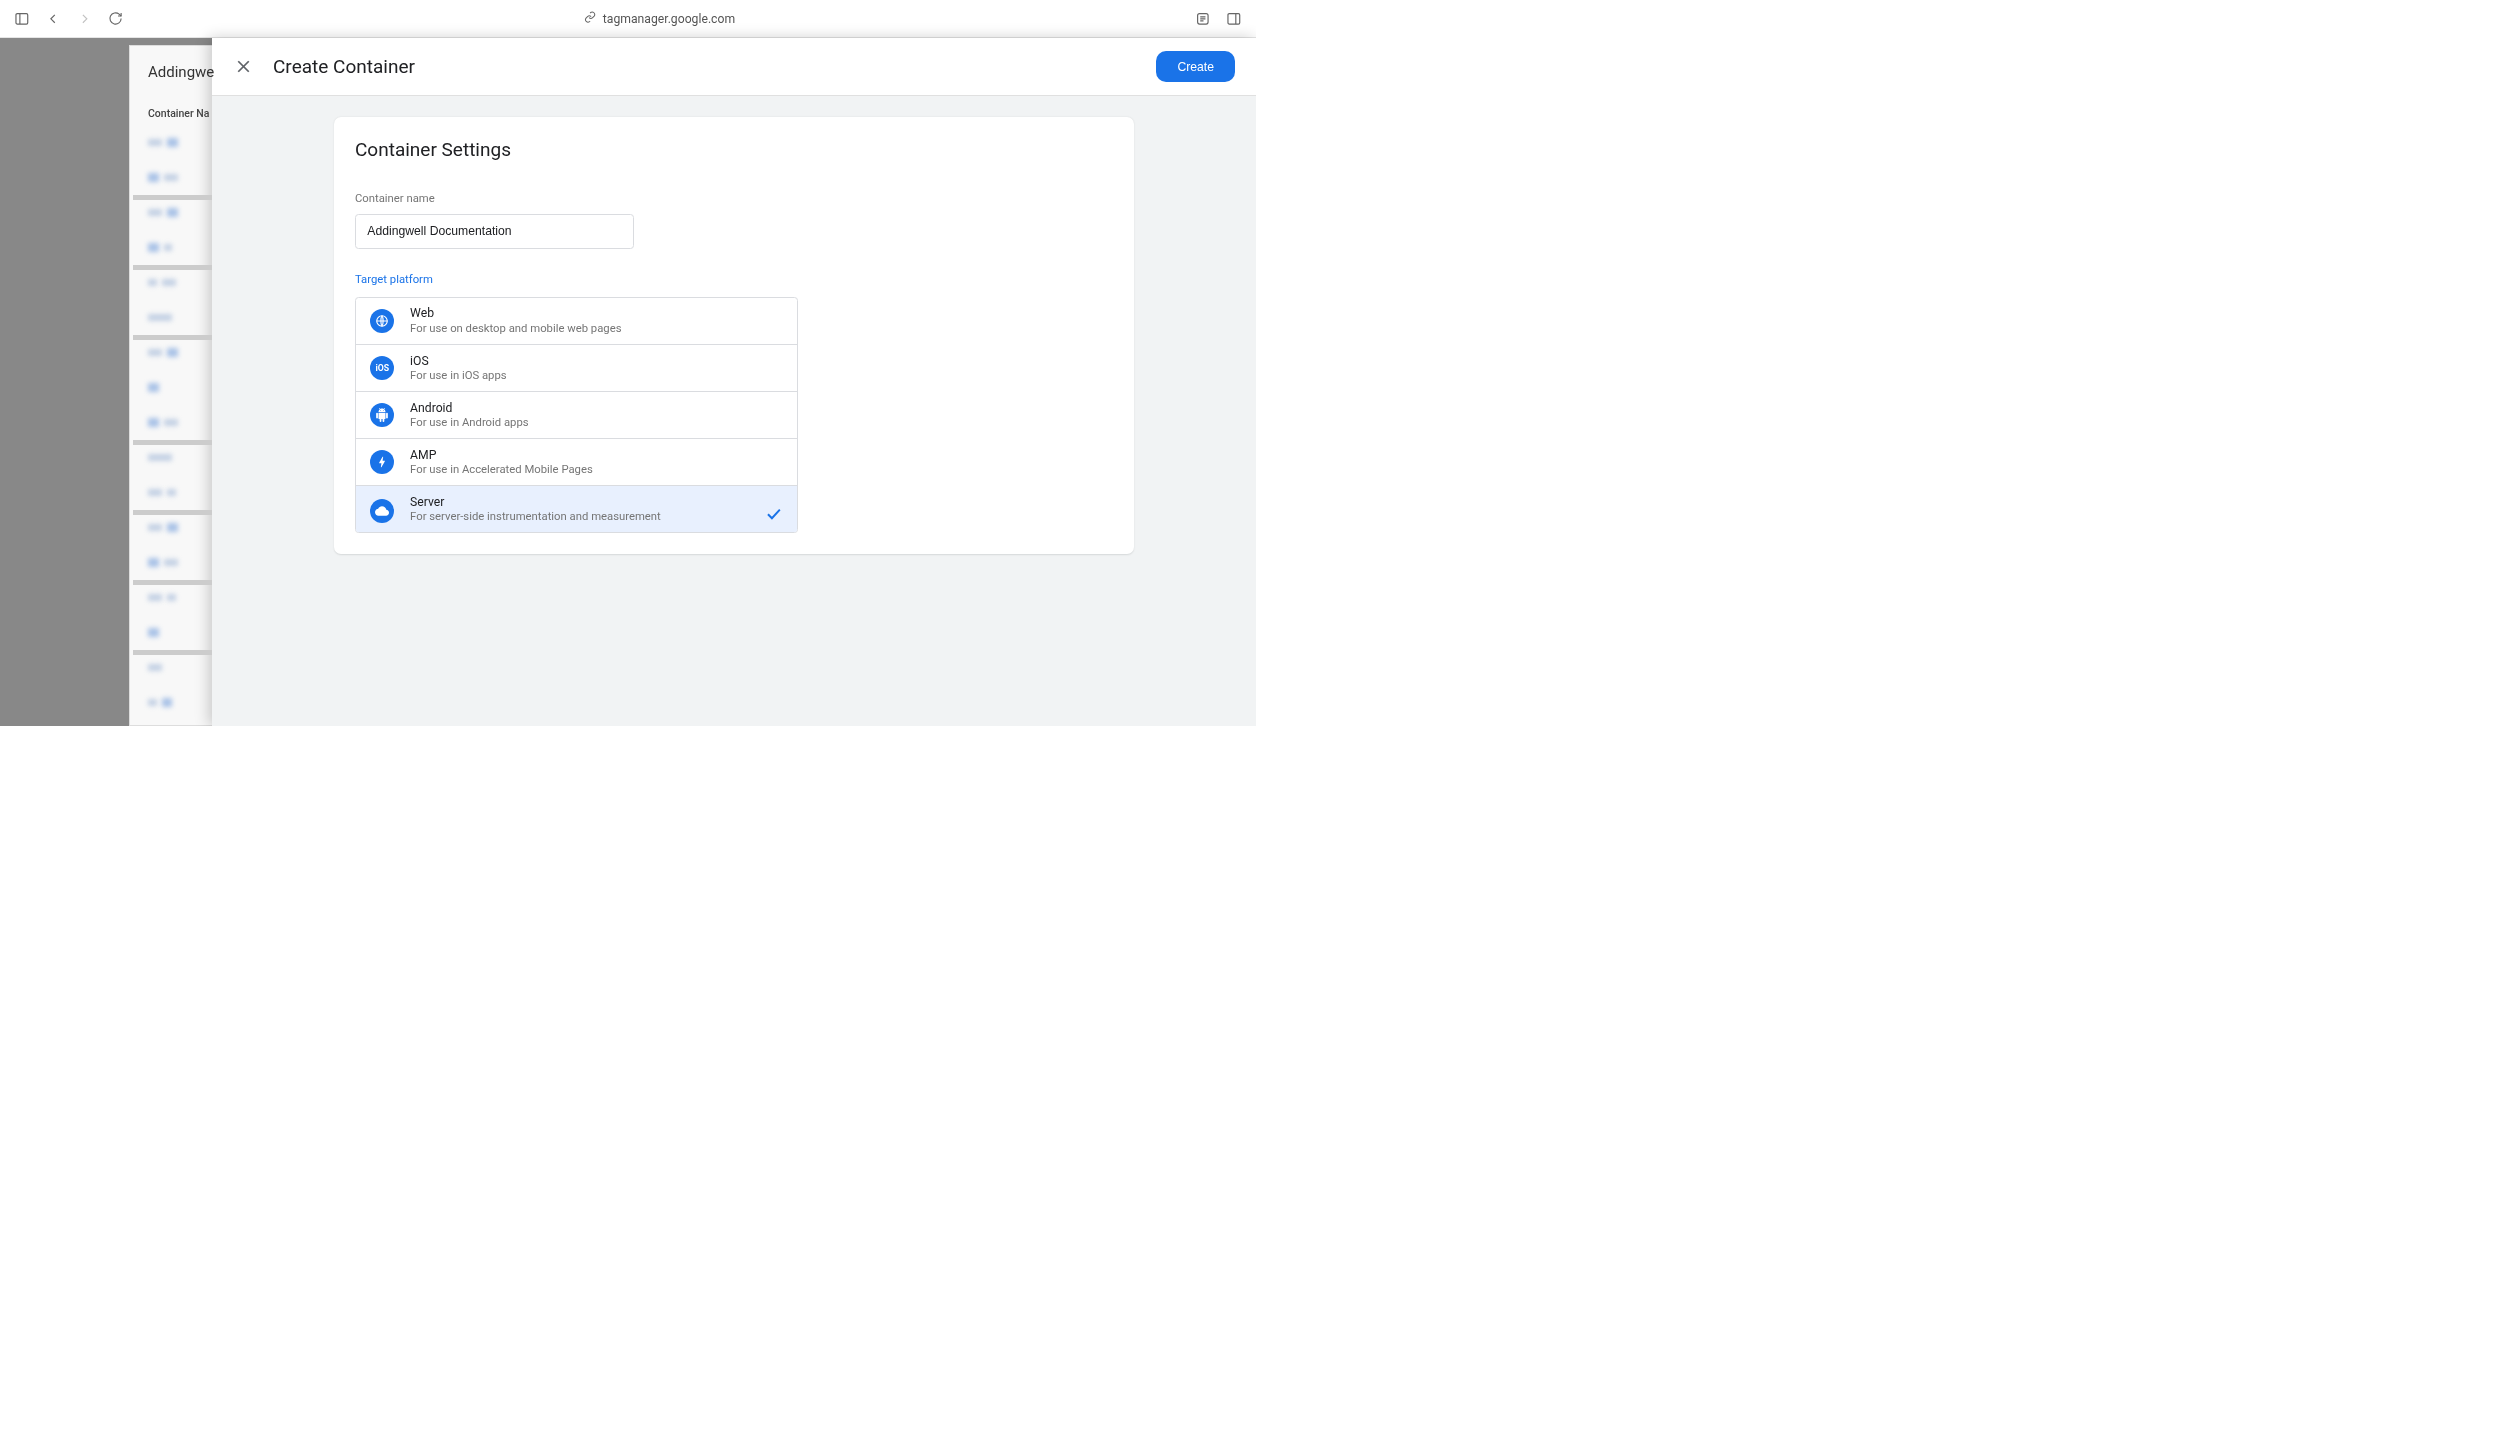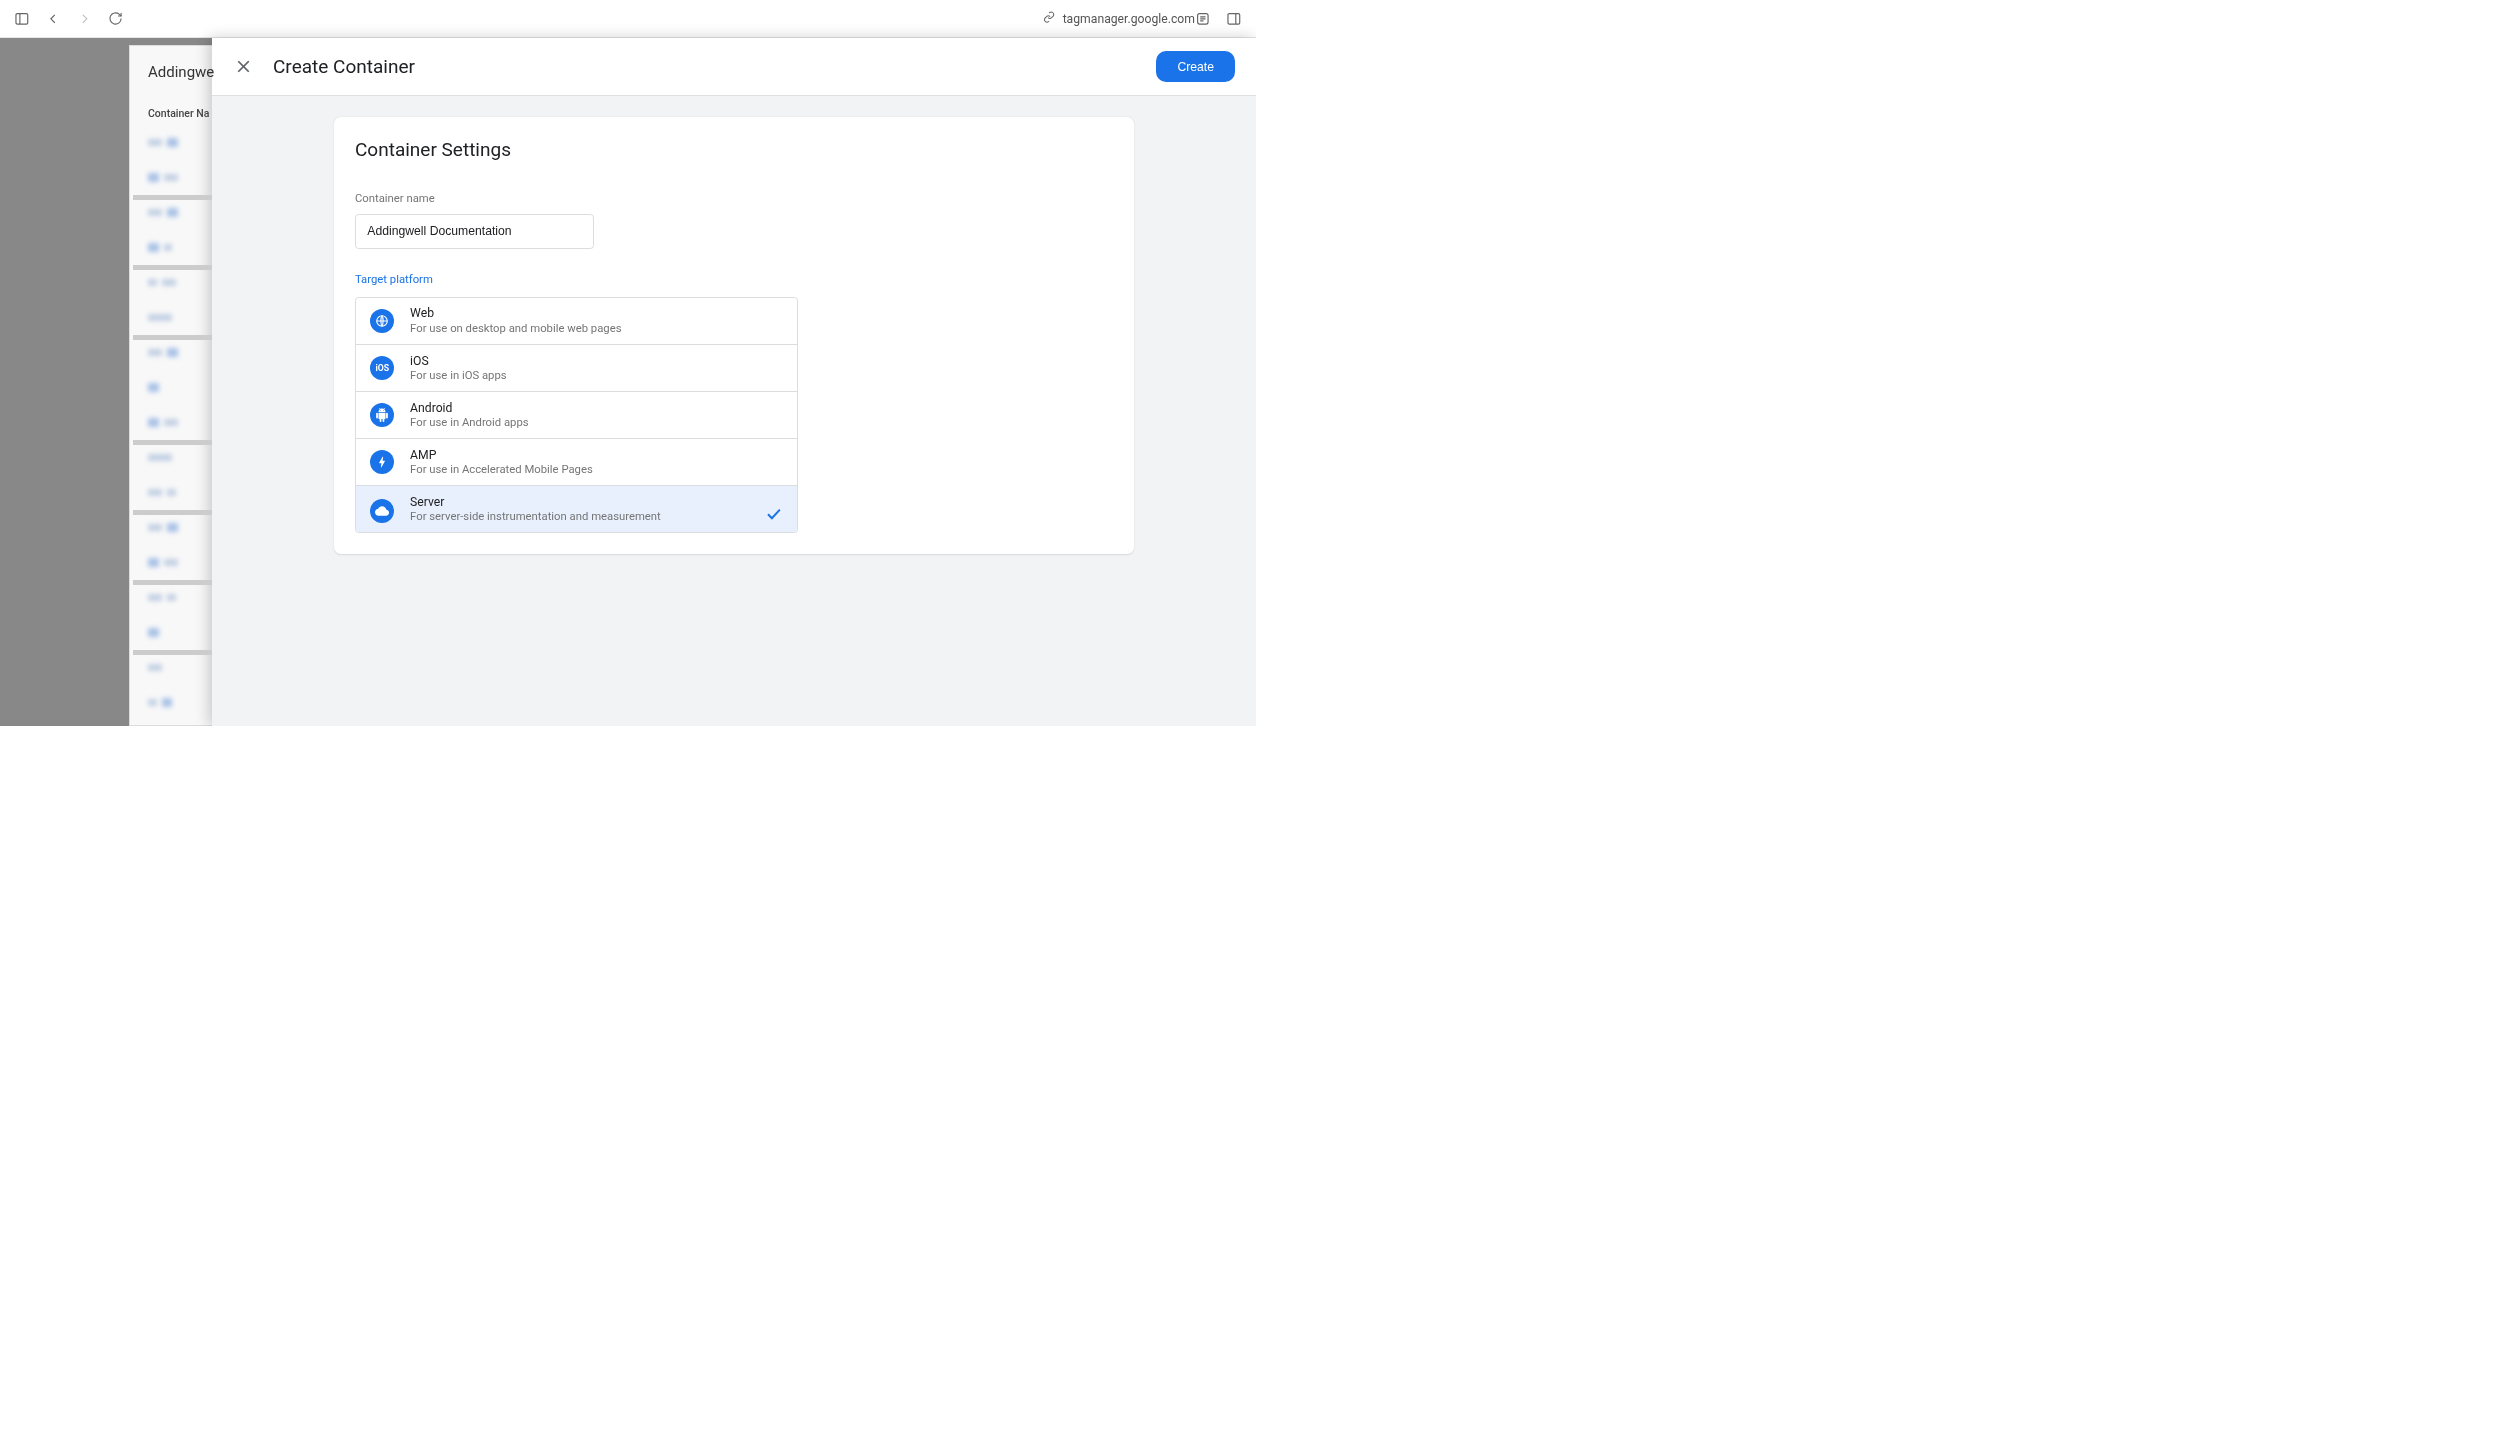--- a/index.html
+++ b/index.html
@@ -35,21 +35,21 @@
       height: 15.7px;
       color: #666;
       display: flex;
       align-items: center;
       justify-content: center;
     }
     .chrome-center {
       flex: 1;
       display: flex;
       align-items: center;
-      justify-content: flex-end;
+      justify-content: center;
       gap: 7px;
       color: #555;
       font-size: 12.2px;
     }
     .chrome-right {
       display: flex;
       align-items: center;
       gap: 15.7px;
     }
     
@@ -189,21 +189,21 @@
       color: #202124;
       font-weight: 400;
       margin-bottom: 31px;
     }
     .field-label {
       font-size: 11.3px;
       color: #757575;
       margin-bottom: 8.7px;
     }
     .text-input {
-      width: 239px;
+      width: 279px;
       padding: 9.6px 11.3px;
       border: 0.9px solid #dadce0;
       border-radius: 3.5px;
       font-size: 12.2px;
       color: #202124;
       margin-bottom: 24.4px;
     }
     .target-label {
       font-size: 11.3px;
       color: #1a73e8;

